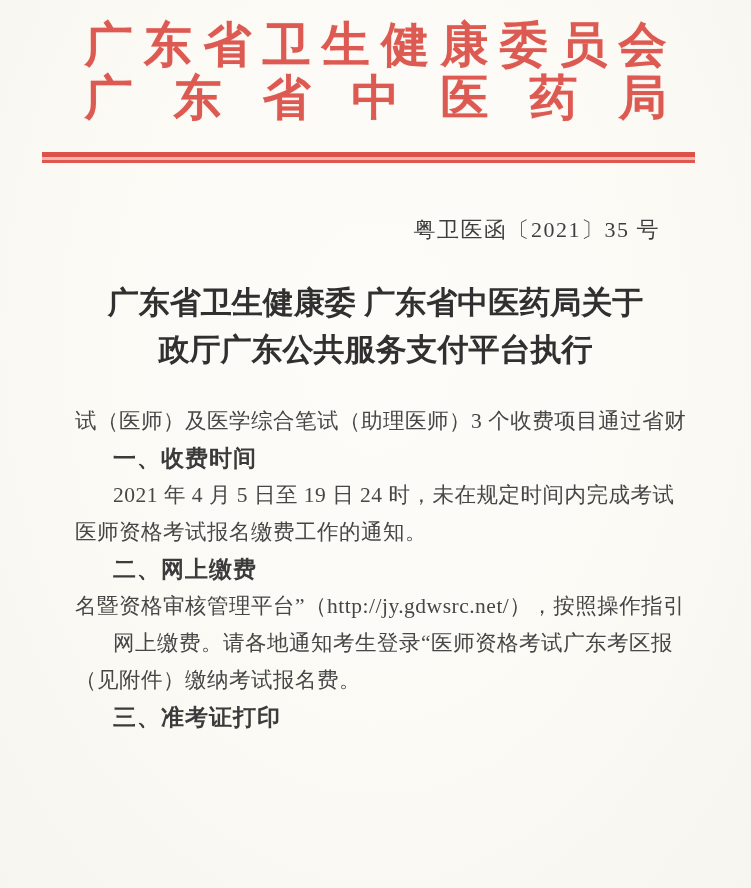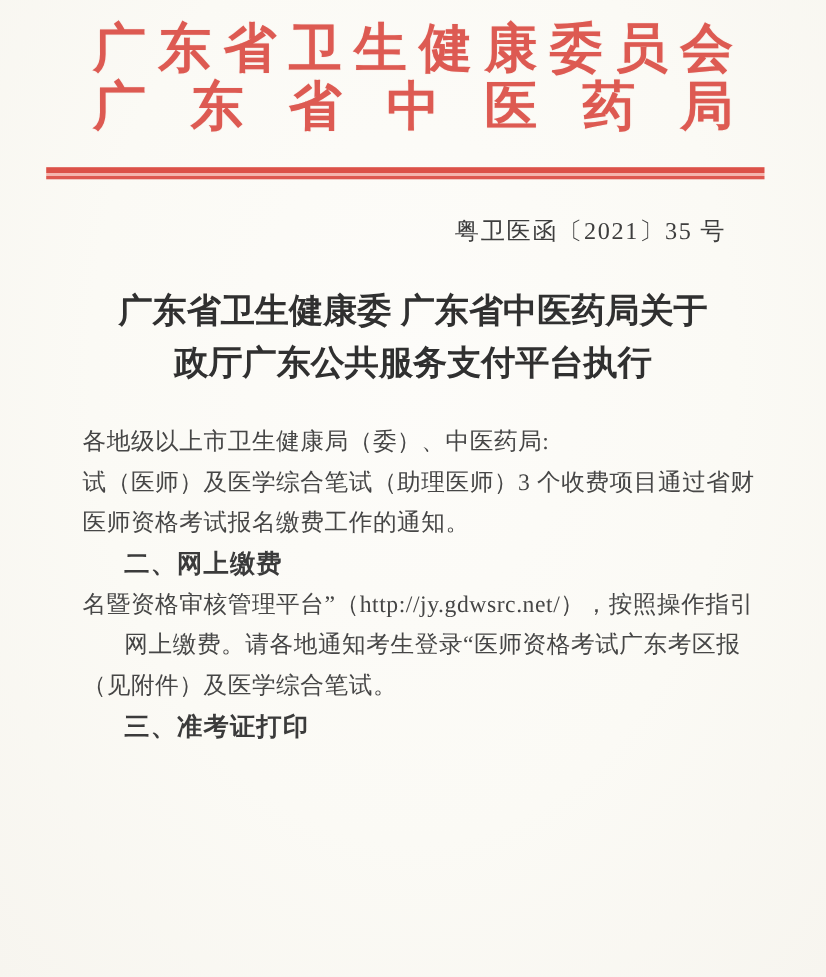--- a/index.html
+++ b/index.html
@@ -33,21 +33,21 @@
     margin: 28px 0 0 42px;
     width: 653px;
     height: 11px;
     background: linear-gradient(180deg,
       #dc5148 0%, #dc5148 48%,
       #f4b5ae 48%, #f4b5ae 70%,
       #de5850 70%, #de5850 100%);
   }
   
   .doc-number {
-    margin-top: 34px;
+    margin-top: 54px;
     padding-right: 91px;
     text-align: right;
     font-size: 22px;
     line-height: 26px;
     letter-spacing: 1.5px;
     color: #3e3e3e;
   }
   
   .title {
     margin: 36px 0 0 0;
@@ -111,23 +111,24 @@
   </header>
 
   <div class="doc-number">粤卫医函〔2021〕35 号</div>
 
   <h1 class="title">
     <span class="t-line">广东省卫生健康委 广东省中医药局关于</span>
     <span class="t-line">政厅广东公共服务支付平台执行</span>
   </h1>
 
   <main class="body-text">
-    <div class="ln">各地级以上市卫生健康局（委）、中医药局:</div>
     <div class="ln">试（医师）及医学综合笔试（助理医师）3 个收费项目通过省财</div>
+    <div class="ln indent hd">一、收费时间</div>
+    <div class="ln indent">2021 年 4 月 5 日至 19 日 24 时，未在规定时间内完成考试</div>
     <div class="ln">医师资格考试报名缴费工作的通知。</div>
     <div class="ln indent hd">二、网上缴费</div>
     <div class="ln">名暨资格审核管理平台”（http://jy.gdwsrc.net/），按照操作指引</div>
     <div class="ln indent">网上缴费。请各地通知考生登录“医师资格考试广东考区报</div>
-    <div class="ln">（见附件）及医学综合笔试。</div>
+    <div class="ln">（见附件）缴纳考试报名费。</div>
     <div class="ln indent hd">三、准考证打印</div>
   </main>
 
 </div>
 
 </body></html>

